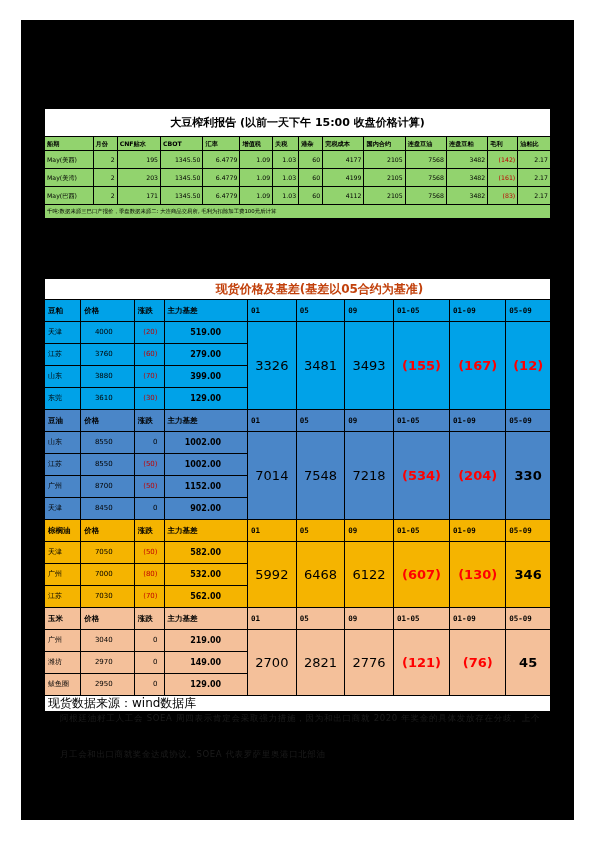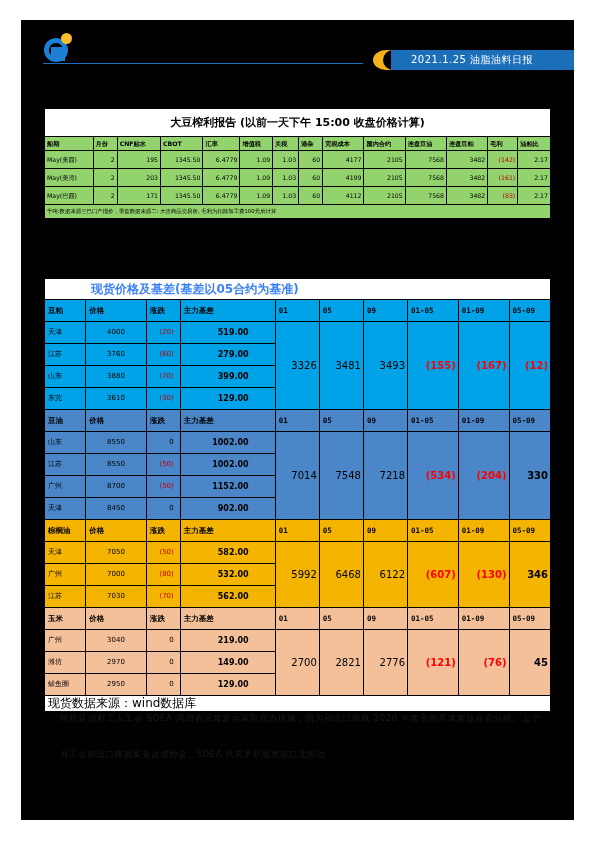--- a/index.html
+++ b/index.html
@@ -84,33 +84,33 @@
   #crush .row td{ background:#92d36e;height:17px; }
   #crush .num{ text-align:right; }
   #crush .neg{ color:#c00000;text-align:right; }
   #crush .note td{
     background:#92d36e;text-align:left;height:13px;font-size:5.4px;
     border-top:1px solid #000;
   }
   
   #spot{ left:44px;top:278px;width:507px; }
   #spot .cap2{
-    background:#ffffff;color:#3b82f6;text-align:left;padding-left:46px;
+    background:#ffffff;color:#c2410c;text-align:center;padding-left:46px;
     font-size:12px;font-weight:bold;line-height:20px;height:20px;
     border:1px solid #000;border-bottom:none;margin-top:12px;
   }
   #spot td{ height:21px;font-size:7px;line-height:21px; }
   #spot .sec-hd td{ font-weight:bold;font-size:7.5px; }
   #spot .name{ text-align:left;padding-left:3px; }
   #spot .price{ text-align:right;padding-right:21px;font-size:7px; }
   #spot .chg{ text-align:right;padding-right:6px; }
   #spot .chg.dn{ color:#c00000; }
   #spot .basis{ text-align:right;padding-right:26px;font-weight:bold;font-size:8px; }
   #spot .mono{ text-align:left;padding-left:3px;font-family:"DejaVu Sans Mono","Liberation Mono",monospace;font-size:7px; }
-  #spot .mg{ text-align:right;vertical-align:middle;font-size:10px; }
+  #spot .mg{ text-align:center;vertical-align:middle;font-size:13px; }
   #spot .mg.neg{ color:#ff0000;font-weight:bold; }
   #spot .mg.pos{ color:#000;font-weight:bold; }
   #spot .src td{
     background:#ffffff;text-align:left;padding-left:3px;
     font-size:12px;height:15px;line-height:15px;
   }
   
   .c-meal td{ background:#00a2e8; }
   .c-oil  td{ background:#4a86c8; }
   .c-palm td{ background:#f5b400; }
@@ -121,32 +121,20 @@
     color:#1c1c1c;font-size:8.5px;line-height:36px;
     text-align:justify;letter-spacing:.6px;
   }
 </style>
 </head>
 <body>
 
 <div class="page">
   <div class="doc-dark"></div>
 
-  <div class="header">
-    <div class="logo">
-      <div class="ring"></div>
-      <div class="sq"></div>
-      <div class="dot"></div>
-    </div>
-    <div class="hr-line"></div>
-    <div class="dots-row"></div>
-    <div class="title-wedge"></div>
-    <div class="title-bar"></div>
-    <div class="title-text">2021.1.25  油脂油料日报</div>
-  </div>
 
   <table class="tbl" id="crush">
     <tbody id="crush-body">
         <tr>
           <td class="cap" colspan="14">大豆榨利报告 (以前一天下午 15:00 收盘价格计算)</td>
         </tr>
         <tr class="hd">
           <td>船期</td>
           <td>月份</td>
           <td>CNF贴水</td>

